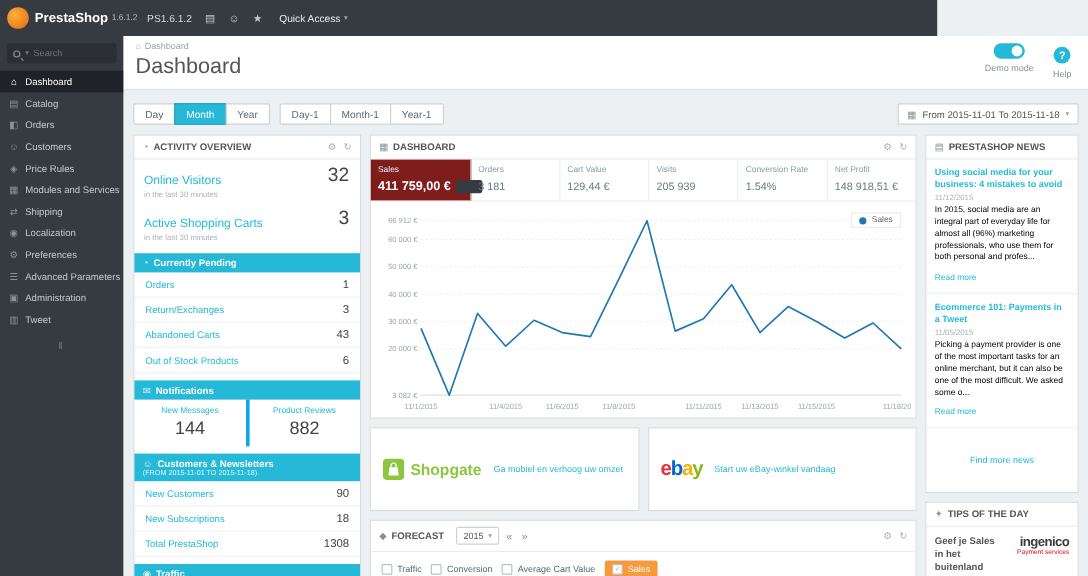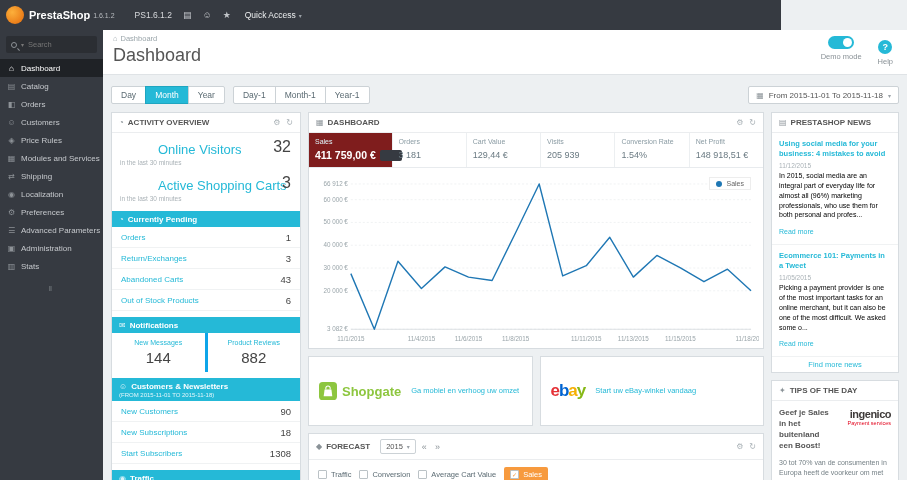--- a/index.html
+++ b/index.html
@@ -7,21 +7,21 @@
     font-family:"Liberation Sans","DejaVu Sans",sans-serif; }
   [data-interactable="true"] { cursor:pointer; }
 
   
   .topbar { position:absolute; top:0; left:0; width:781px; height:30px; background:#363a41;
     color:#fff; display:flex; align-items:center; justify-content:space-between; padding:0 6px; z-index:10; }
   .tb-left, .tb-right { display:flex; align-items:center; }
   .logo { width:18px; height:18px; border-radius:50%; background:radial-gradient(circle at 35% 35%, #fcb03b, #e4690b); display:inline-block; margin-right:5px; }
   .brand { font-weight:bold; font-size:11px; }
   .brand-ver { font-size:7px; color:#b9bcc0; margin-left:3px; }
-  .ps-ver { font-size:8.5px; color:#d8dadd; margin-left:20px; }
+  .ps-ver { font-size:8.5px; color:#d8dadd; margin-left:8px; }
   .tb-icon { font-size:9px; color:#c2c5c9; margin-left:11px; }
   .quick-access { margin-left:14px; font-size:8.5px; color:#eceeef; display:flex; gap:3px; align-items:center; }
   .caret { font-size:6px; color:#9aa0a6; }
   .tb-link { margin-left:16px; font-size:8.5px; color:#d8dadd; display:flex; align-items:center; gap:4px; white-space:nowrap; }
   .mk-icon { width:9px; height:9px; border-radius:50%; background:#25b9d7; display:inline-block; }
   .avatar { width:20px; height:20px; margin-left:10px; border-radius:2px; background:linear-gradient(135deg,#f0a13c,#b05f1d); display:inline-block; }
 
   
   .sidebar { position:absolute; top:30px; left:0; width:103px; bottom:0; background:#363a41; }
   .search-box { margin:6px; height:17px; background:#2b2e33; border-radius:2px; display:flex; align-items:center; padding:0 5px; gap:4px; }
@@ -64,21 +64,21 @@
   .col-right { width:128px; flex:none; }
 
   .panel { background:#fff; border:1px solid #d7dce0; margin-bottom:7px; }
   .panel-header { display:flex; align-items:center; gap:4px; padding:5px 7px; border-bottom:1px solid #ebedef;
     font-size:8px; font-weight:bold; color:#555; }
   .ph-icon { color:#8a9297; font-weight:normal; }
   .panel-tools { margin-left:auto; display:flex; gap:6px; color:#aab2b7; font-size:8px; font-weight:normal; }
 
   
   .big-stat { padding:7px 8px 3px; position:relative; }
-  .big-stat .bs-link { color:#25b9d7; font-size:13px; text-decoration:none;margin-left:38px; }
+  .big-stat .bs-link { color:#25b9d7; font-size:10px; text-decoration:none; }
   .big-stat .bs-val { position:absolute; right:9px; top:5px; font-size:16px; font-weight:300; color:#444; }
   .big-stat .bs-sub { font-size:6.5px; color:#aab2b7; margin-top:1px; }
   .section-bar { background:#25b9d7; color:#fff; font-size:8px; font-weight:bold; padding:3.5px 7px; margin-top:6px; }
   .sb-line1 { display:flex; align-items:center; gap:4px; }
   .sb-icon { font-weight:normal; font-size:8px; color:#d9f2f8; }
   .sb-sub { font-weight:normal; font-size:6px; color:#e3f6fb; margin-top:1px; }
   .a-row { display:flex; justify-content:space-between; align-items:center; padding:4.5px 9px; border-bottom:1px solid #f0f2f3; }
   .ar-lbl { color:#25b9d7; font-size:8px; }
   .ar-val { color:#444; font-size:9.5px; }
   .notif-cols { display:flex; text-align:center; }
@@ -123,21 +123,21 @@
     align-items:center; justify-content:center; font-size:6px; color:#f79a3e; flex:none; }
   .fl-item.active { background:#f79a3e; color:#fff; padding:3px 6px; border-radius:2px; }
 
   
   .article { padding:6px 7px; border-bottom:1px solid #f0f2f3; }
   .a-title { color:#25b9d7; font-size:7.5px; font-weight:bold; line-height:1.35; display:block; text-decoration:none; }
   .a-date { font-size:6.5px; color:#aab2b7; margin:3px 0 2px; }
   .a-body { font-size:7px; color:#75808
 6; line-height:1.4; }
   .read-more { color:#25b9d7; font-size:7px; text-decoration:none; }
-  .find-more { display:block; text-align:center; padding:3px 4px; color:#25b9d7; font-size:7.5px; text-decoration:none; }
+  .find-more { display:block; text-align:center; padding:22px 4px; color:#25b9d7; font-size:7.5px; text-decoration:none; }
   .tips-head { display:flex; gap:5px; padding:7px 7px 4px; }
   .tips-heading { flex:1; font-size:8px; font-weight:bold; color:#555; line-height:1.35; }
   .ingenico { text-align:right; flex:none; width:52px; }
   .ing1 { display:block; font-size:11px; font-weight:bold; color:#3f3b3a; letter-spacing:-0.5px; }
   .ing2 { display:block; font-size:5.5px; color:#e2001a; }
   .tips-body { padding:2px 7px 9px; font-size:7px; color:#758086; line-height:1.45; }
 </style>
 </head>
 <body>
 
@@ -203,21 +203,21 @@
     <li data-interactable="true">
         <span class="mi" data-interactable="false">☰</span>
         <span data-interactable="false">Advanced Parameters</span>
       </li>
     <li data-interactable="true">
         <span class="mi" data-interactable="false">▣</span>
         <span data-interactable="false">Administration</span>
       </li>
     <li data-interactable="true">
         <span class="mi" data-interactable="false">▥</span>
-        <span data-interactable="false">Stats</span>
+        <span data-interactable="false">Tweet</span>
       </li>
   </ul>
   <div class="collapse-btn" data-interactable="true">‖</div>
 </div>
 
 <div class="main" data-interactable="false">
 
   <div class="page-head" data-interactable="false">
     <div class="breadcrumb" data-interactable="true">
       <span data-interactable="false">⌂</span>
@@ -329,21 +329,21 @@
         </div>
         <div class="a-row" data-interactable="true">
           <span class="ar-lbl" data-interactable="false">New Customers</span>
           <span class="ar-val" data-interactable="false">90</span>
         </div>
         <div class="a-row" data-interactable="true">
           <span class="ar-lbl" data-interactable="false">New Subscriptions</span>
           <span class="ar-val" data-interactable="false">18</span>
         </div>
         <div class="a-row" data-interactable="true">
-          <span class="ar-lbl" data-interactable="false">Start Subscribers</span>
+          <span class="ar-lbl" data-interactable="false">Total PrestaShop</span>
           <span class="ar-val" data-interactable="false">1308</span>
         </div>
 
         <div class="section-bar" data-interactable="false">
           <div class="sb-line1">
             <span class="sb-icon" data-interactable="false">◉</span>
             <span data-interactable="false">Traffic</span>
           </div>
 
         </div>

